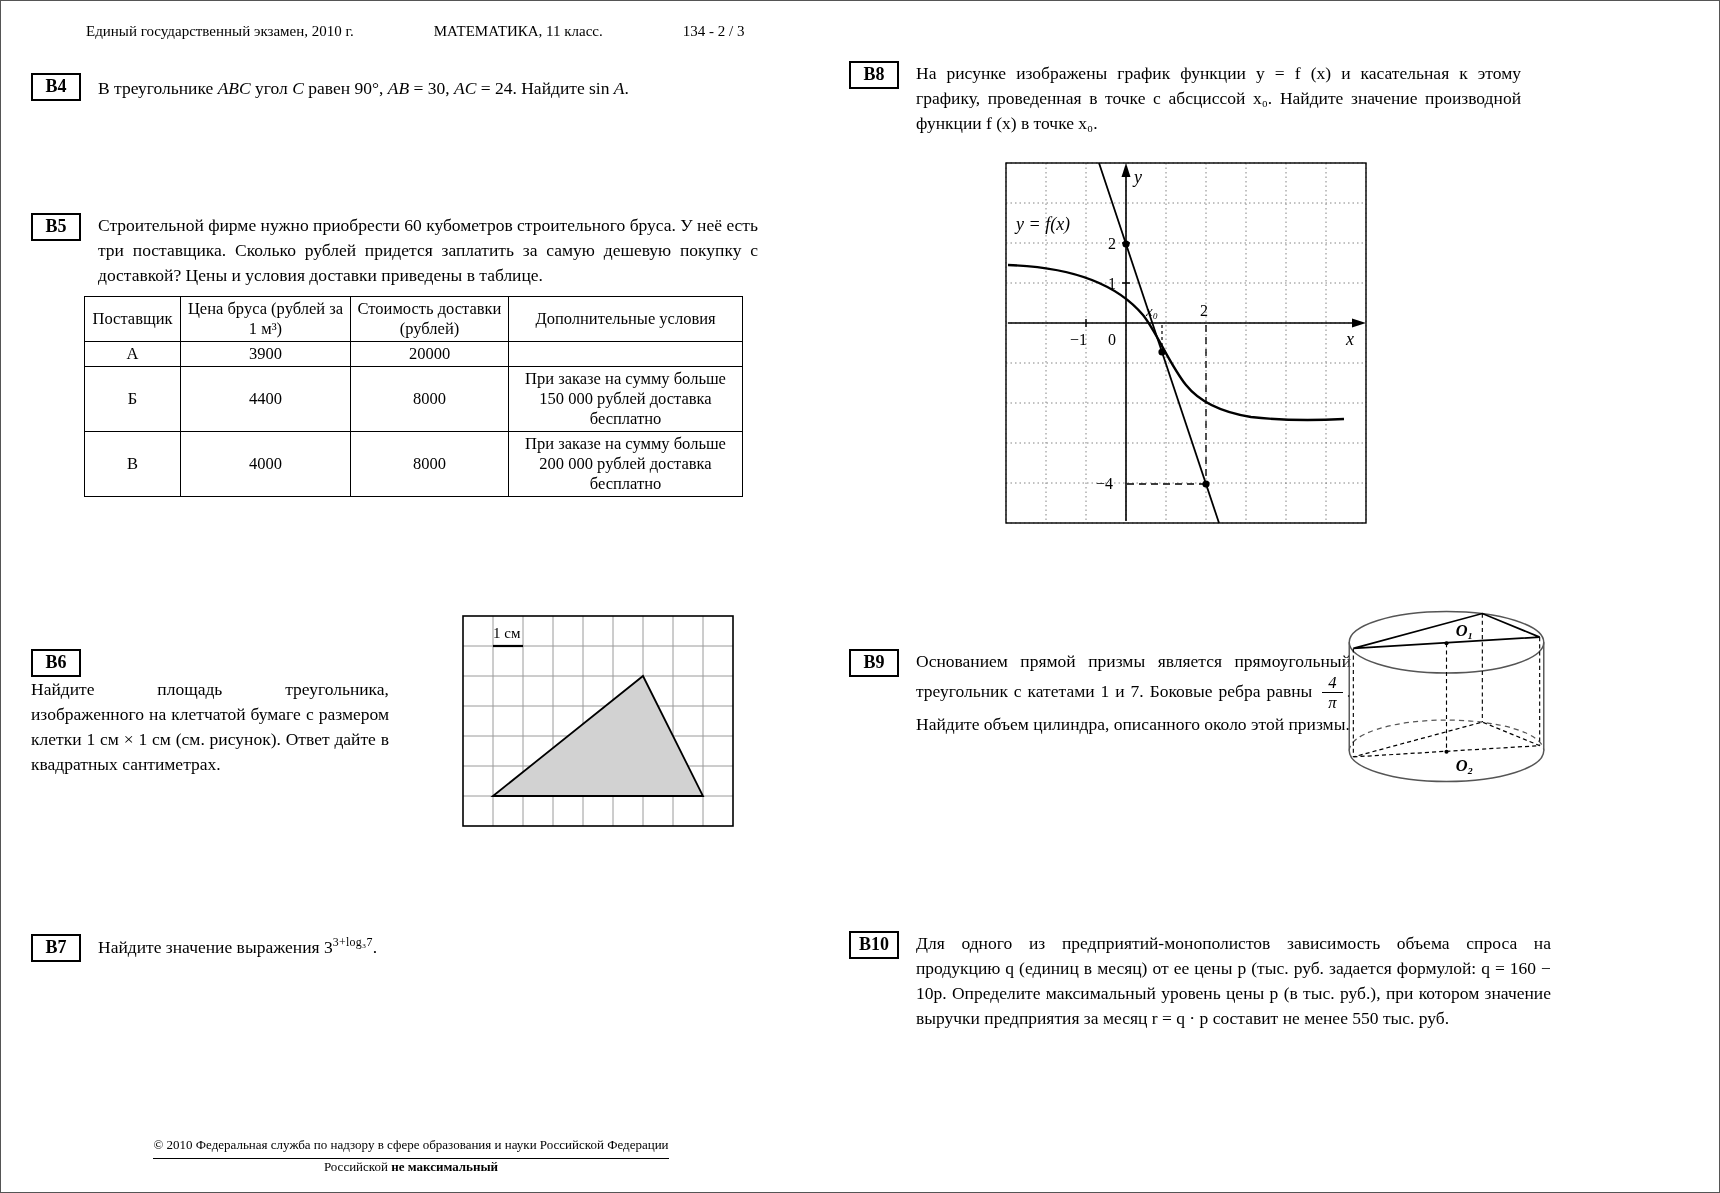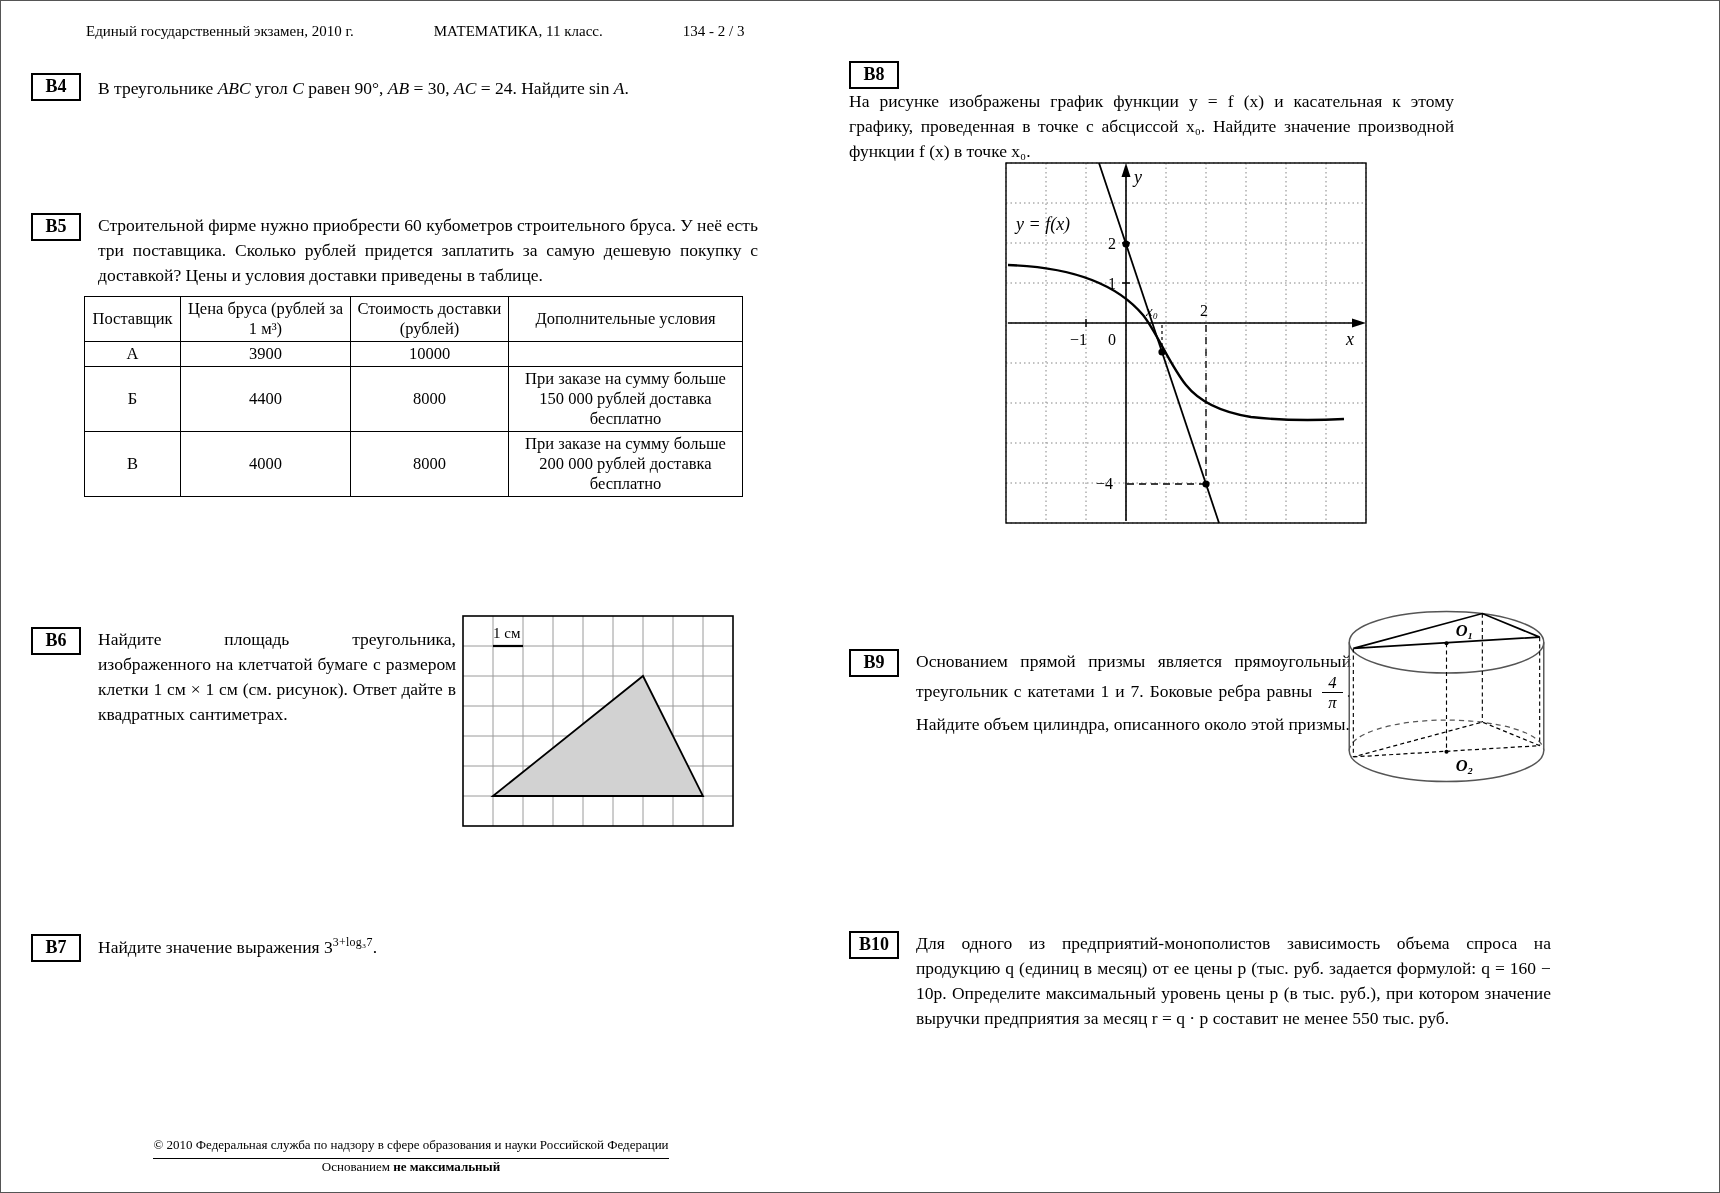--- a/index.html
+++ b/index.html
@@ -66,62 +66,62 @@
             <th class="c-supplier">Поставщик</th>
             <th class="c-price">Цена бруса (рублей за 1 м³)</th>
             <th class="c-delivery">Стоимость доставки (рублей)</th>
             <th class="c-cond">Дополнительные условия</th>
           </tr>
         </thead>
         <tbody>
           <tr>
             <td>А</td>
             <td>3900</td>
-            <td>10000</td>
+            <td>20000</td>
             <td></td>
           </tr>
           <tr>
             <td>Б</td>
             <td>4400</td>
             <td>8000</td>
             <td>При заказе на сумму больше 150 000 рублей доставка бесплатно</td>
           </tr>
           <tr>
             <td>В</td>
             <td>4000</td>
             <td>8000</td>
             <td>При заказе на сумму больше 200 000 рублей доставка бесплатно</td>
           </tr>
         </tbody>
       </table>
     </div>
   </div>
 
-  <div class="problem" style="top:626px; left:30px;">
+  <div class="problem" style="top:648px; left:30px;flex-direction:column;">
     <div class="plabel">В6</div>
     <p class="ptext w358">Найдите площадь треугольника, изображенного на клетчатой бумаге с размером клетки 1 см × 1 см (см. рисунок). Ответ дайте в квадратных сантиметрах.</p>
   </div>
 
   <div class="figure" style="left:452px; top:604px;">
     <svg width="290" height="232" viewBox="0 0 290 230">
       <path d="M40 10V220M70 10V220M100 10V220M130 10V220M160 10V220M190 10V220M220 10V220M250 10V220" stroke="#9a9a9a" stroke-width="1" fill="none"></path>
       <path d="M10 40H280M10 70H280M10 100H280M10 130H280M10 160H280M10 190H280" stroke="#9a9a9a" stroke-width="1" fill="none"></path>
       <rect x="10" y="10" width="270" height="210" fill="none" stroke="#000" stroke-width="1.6"></rect>
       <polygon points="40,190 190,70 250,190" stroke="#000" stroke-width="1.8" fill="#d2d2d2"></polygon>
       <text x="40" y="32" font-size="15">1 см</text>
       <line x1="40" y1="40" x2="70" y2="40" stroke="#000" stroke-width="2.2"></line>
     </svg>
   </div>
 
   <div class="problem" style="top:933px; left:30px;">
     <div class="plabel">В7</div>
     <p class="ptext w560"><span>Найдите значение выражения </span><span>3</span><sup class="expo">3+log₃7</sup><span>.</span></p>
   </div>
 
-  <div class="problem" style="top:60px; left:848px;flex-direction:column;">
+  <div class="problem" style="top:60px; left:848px;">
     <div class="plabel">В8</div>
     <p class="ptext w605">На рисунке изображены график функции  y = f (x)  и касательная к этому графику, проведенная в точке с абсциссой  x₀.  Найдите значение производной функции  f (x)  в точке  x₀.</p>
   </div>
 
   <div class="figure" style="left:985px; top:152px;">
     <svg width="400" height="400" viewBox="0 0 400 400">
       <path d="M20 10V370M60 10V370M100 10V370M140 10V370M180 10V370M220 10V370M260 10V370M300 10V370M340 10V370M380 10V370" stroke="#777" stroke-width="0.9" stroke-dasharray="1.5 3" fill="none"></path>
       <path d="M20 10H380M20 50H380M20 90H380M20 130H380M20 170H380M20 210H380M20 250H380M20 290H380M20 330H380M20 370H380" stroke="#777" stroke-width="0.9" stroke-dasharray="1.5 3" fill="none"></path>
       <rect x="20" y="10" width="360" height="360" fill="none" stroke="#000" stroke-width="1.4"></rect>
 
@@ -184,16 +184,16 @@
     </svg>
   </div>
 
   <div class="problem" style="top:930px; left:848px;">
     <div class="plabel">В10</div>
     <p class="ptext w635">Для одного из предприятий-монополистов зависимость объема спроса на продукцию  q  (единиц в месяц) от ее цены  p  (тыс. руб.  задается формулой: q = 160 − 10p. Определите максимальный уровень цены  p  (в тыс. руб.), при котором значение выручки предприятия за месяц  r = q · p  составит не менее 550 тыс. руб.</p>
   </div>
 
   <div class="footer">
     <span class="line1">© 2010  Федеральная служба по надзору в сфере образования и науки Российской Федерации</span><br>
-    <span><span>Основанием </span><b>не максимальный</b></span>
+    <span><span>Российской </span><b>не максимальный</b></span>
   </div>
 
 </div>
 
 </body></html>

